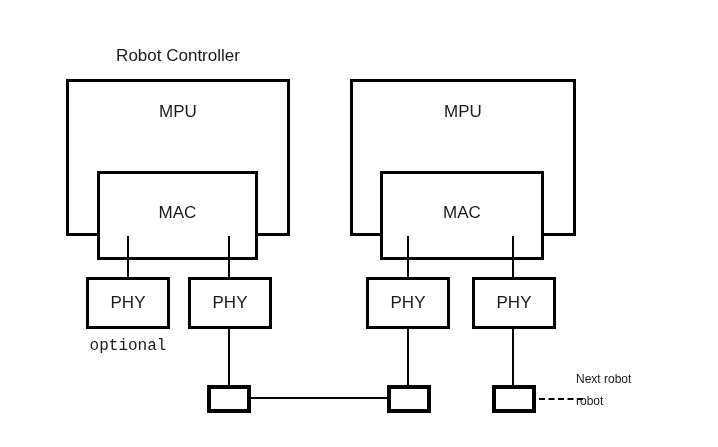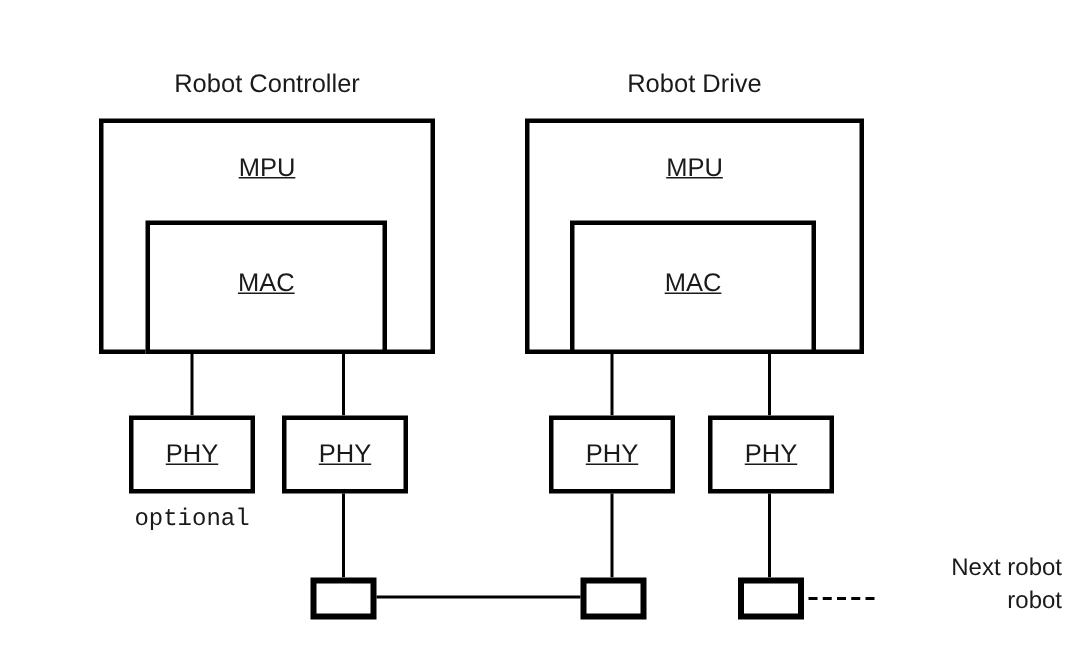--- a/index.html
+++ b/index.html
@@ -30,36 +30,36 @@
     position: absolute;
     box-sizing: border-box;
     background: #ffffff;
     border: 3px solid #000000;
   }
   .box-outer {
     border-width: 3px;
   }
   .box-inner {
     border-width: 3px;
+    margin-top: 24px;
   }
   .box-phy {
     border-width: 3px;
   }
   .box-conn {
     border-width: 4px;
   }
   .box-text {
     position: absolute;
     left: 0;
     right: 0;
     text-align: center;
     font-size: 17px;
     line-height: 20px;
     color: #1a1a1a;
-    text-decoration: underline;
   }
   .line-v {
     position: absolute;
     width: 2px;
     background: #000000;
   }
   .line-h {
     position: absolute;
     height: 2px;
     background: #000000;
@@ -72,24 +72,24 @@
   .caption {
     position: absolute;
     font-size: 16px;
     line-height: 19px;
     color: #1a1a1a;
     text-align: center;
     white-space: nowrap;
   }
   .caption-multiline {
     position: absolute;
-    font-size: 16px;
+    font-size: 12px;
     line-height: 22px;
     color: #1a1a1a;
-    text-align: right;
+    text-align: left;
   }
 </style>
 </head>
 <body>
 
 <div id="diagram-root">
 
   <div class="group-title" style="left:66px; top:46px; width:224px;">Robot Controller</div>
 
   <div class="box box-outer" style="left:66px; top:79px; width:224px; height:157px;">
@@ -106,21 +106,20 @@
   <div class="box box-phy" style="left:86px; top:277px; width:84px; height:52px;">
     <div class="box-text" style="top:13px;">PHY</div>
   </div>
 
   <div class="box box-phy" style="left:188px; top:277px; width:84px; height:52px;">
     <div class="box-text" style="top:13px;">PHY</div>
   </div>
 
   <div class="caption" style="left:86px; top:337px; width:84px;font-family:Liberation Mono, monospace;">optional</div>
 
-  <div class="group-title" style="left:350px; top:46px; width:226px;">Robot Drive</div>
 
   <div class="box box-outer" style="left:350px; top:79px; width:226px; height:157px;">
     <div class="box-text" style="top:20px;">MPU</div>
   </div>
 
   <div class="box box-inner" style="left:380px; top:147px; width:164px; height:89px;">
     <div class="box-text" style="top:29px;">MAC</div>
   </div>
 
   <div class="line-v" style="left:407px; top:236px; height:41px;"></div>

